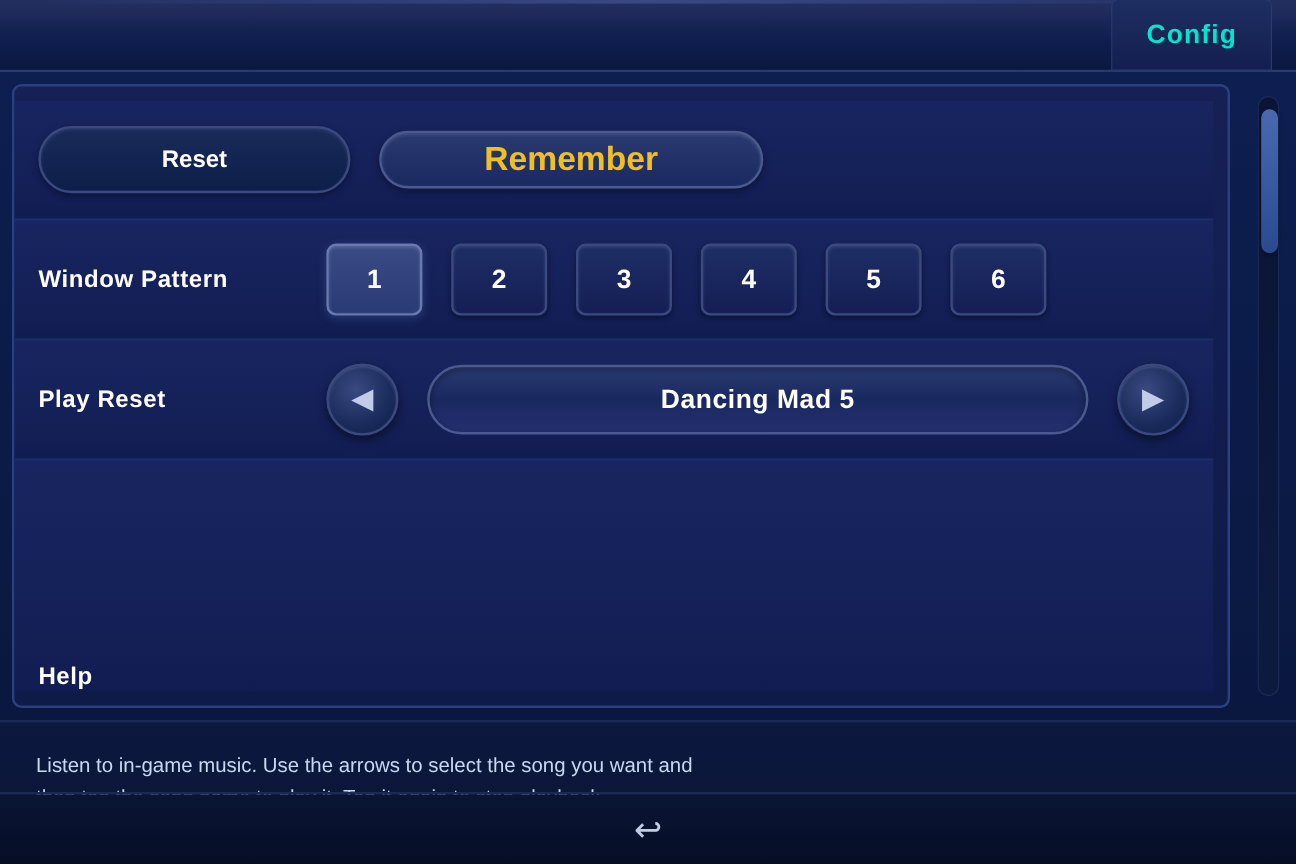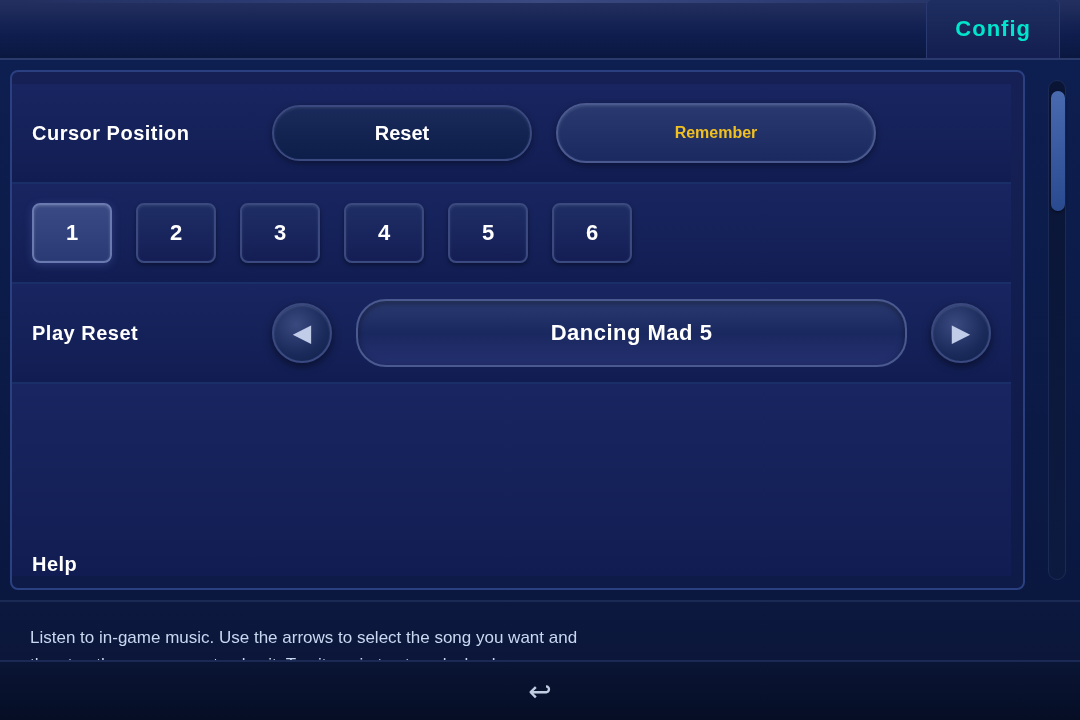--- a/index.html
+++ b/index.html
@@ -113,26 +113,26 @@
       cursor: pointer;
       display: flex;
       align-items: center;
       justify-content: center;
       box-shadow: inset 0 1px 3px rgba(255,255,255,0.1), 0 2px 6px rgba(0,0,0,0.4);
     }
 
     .btn-remember {
       flex: 1;
       max-width: 320px;
-      height: 60px;
+      height: 48px;
       background: linear-gradient(180deg, #2a3a70 0%, #1a2a60 100%);
       border: 2px solid #4a5a90;
       border-radius: 30px;
       color: #f0c020;
-      font-size: 16px;
+      font-size: 28px;
       font-weight: bold;
       cursor: pointer;
       display: flex;
       align-items: center;
       justify-content: center;
       box-shadow: inset 0 1px 3px rgba(255,255,255,0.15), 0 2px 6px rgba(0,0,0,0.4);
     }
 
     
     .pattern-btn {
@@ -173,21 +173,21 @@
     }
 
     .arrow-icon {
       color: #c0cce8;
       font-size: 24px;
       line-height: 1;
     }
 
     .music-display {
       flex: 1;
-      height: 68px;
+      height: 58px;
       background: linear-gradient(180deg, #2a3a70 0%, #1a2860 50%, #243070 100%);
       border: 2px solid #4a5a90;
       border-radius: 30px;
       display: flex;
       align-items: center;
       justify-content: center;
       box-shadow: inset 0 2px 6px rgba(0,0,0,0.4), inset 0 1px 2px rgba(255,255,255,0.05);
     }
 
     .music-name {
@@ -289,28 +289,28 @@
 <div class="top-bar">
   <div class="top-deco-line"></div>
   <div class="config-tab">Config</div>
 </div>
 
 <div class="main-area">
 
   <div class="settings-panel">
 
     <div class="setting-row">
-      <span class="setting-label">Cursor Position</span>
       <div class="setting-controls">
         <button class="btn-reset">Reset</button>
         <button class="btn-remember">Remember</button>
       </div>
     </div>
 
     <div class="setting-row">
+      <span class="setting-label">Window Pattern</span>
       <div class="setting-controls">
         <button class="pattern-btn active">1</button>
         <button class="pattern-btn">2</button>
         <button class="pattern-btn">3</button>
         <button class="pattern-btn">4</button>
         <button class="pattern-btn">5</button>
         <button class="pattern-btn">6</button>
       </div>
     </div>
 

